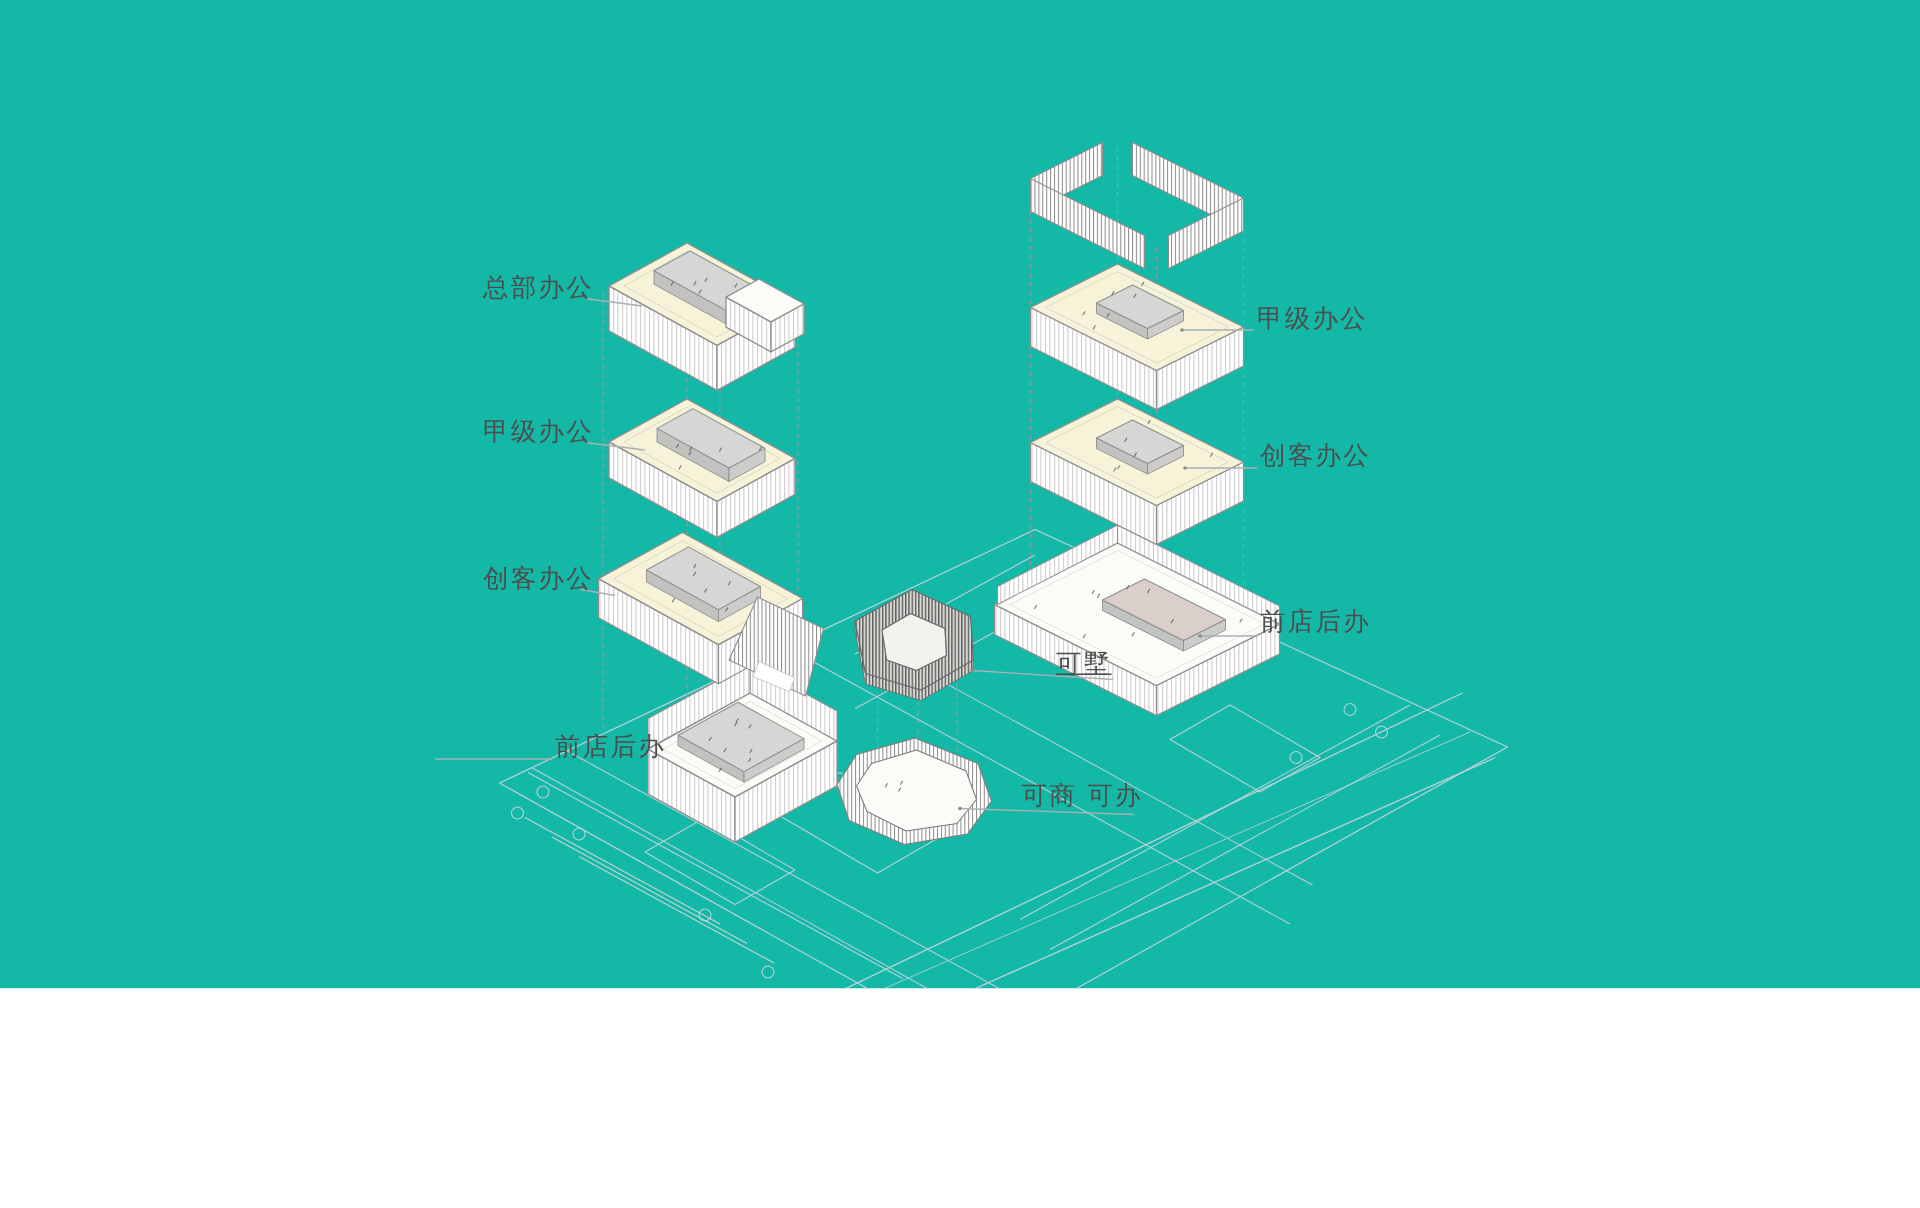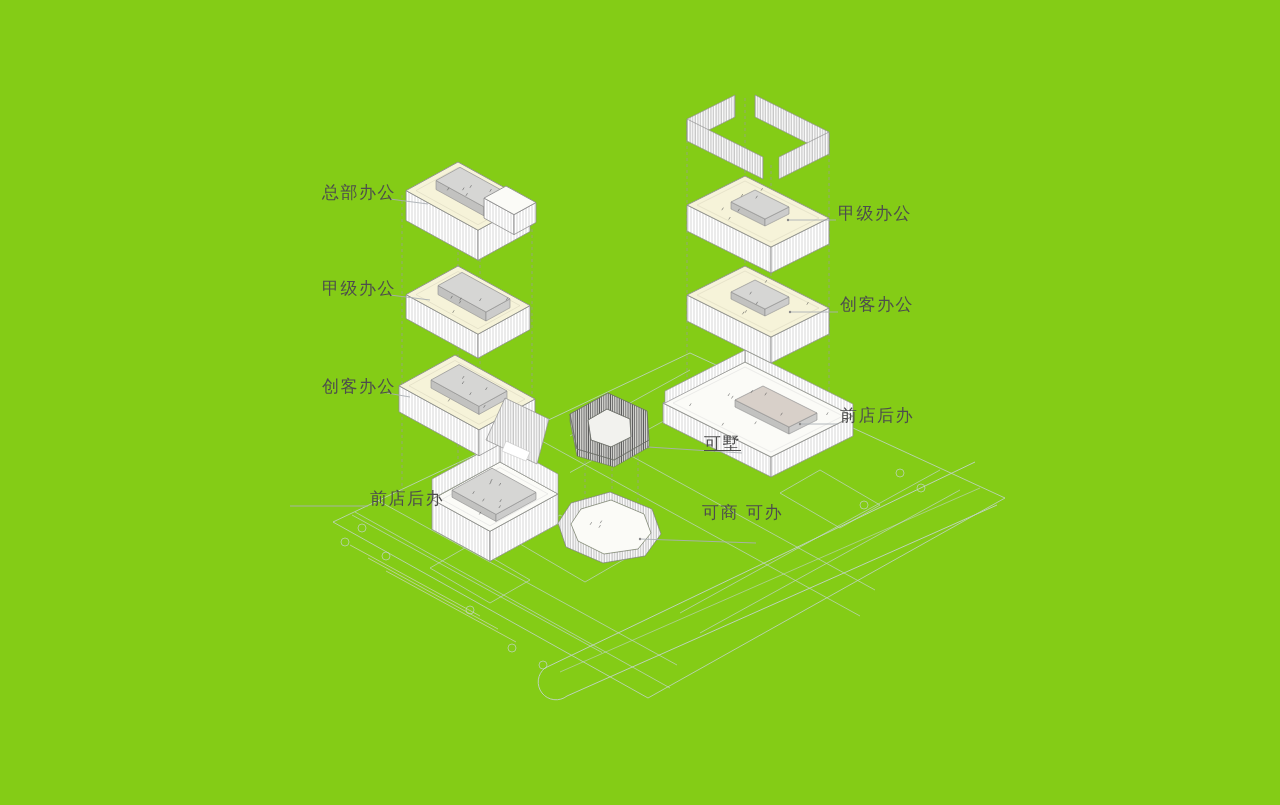--- a/index.html
+++ b/index.html
@@ -1,17 +1,17 @@
 <!DOCTYPE html>
 <html><head>
 <meta charset="utf-8">
 <style>
   html,body{margin:0;padding:0;background:#ffffff;}
   .canvas{
-    position:relative;width:1280px;height:805px;background:#84cc16;
+    position:relative;width:1280px;height:659px;background:#14b8a6;
     overflow:hidden;font-family:"DejaVu Sans",sans-serif;
   }
   #axon{position:absolute;left:0;top:0;}
   .lbl{
     position:absolute;font-size:17px;line-height:1.15;letter-spacing:1.5px;
     color:#4d4d4d;white-space:nowrap;font-family:"DejaVu Sans",sans-serif;
   }
 </style>
 </head>
 <body style="background: rgb(255, 255, 255);">
@@ -235,15 +235,15 @@
 
   <div>
     <div class="lbl" style="left: 322px; top: 183px; color: rgb(77, 77, 77);">总部办公</div>
     <div class="lbl" style="left: 322px; top: 279px; color: rgb(77, 77, 77);">甲级办公</div>
     <div class="lbl" style="left: 322px; top: 377px; color: rgb(77, 77, 77);">创客办公</div>
     <div class="lbl" style="left: 370px; top: 489px; color: rgb(77, 77, 77);">前店后办</div>
     <div class="lbl" style="left: 838px; top: 204px; color: rgb(77, 77, 77);">甲级办公</div>
     <div class="lbl" style="left: 840px; top: 295px; color: rgb(77, 77, 77);">创客办公</div>
     <div class="lbl" style="left: 840px; top: 406px; color: rgb(77, 77, 77);">前店后办</div>
     <div class="lbl" style="left: 704px; top: 434px; color: rgb(77, 77, 77); text-decoration: underline;">可墅</div>
-    <div class="lbl" style="left: 681px; top: 503px; color: rgb(77, 77, 77); margin-left: 21px;">可商 可办</div>
+    <div class="lbl" style="left: 681px; top: 522px; color: rgb(77, 77, 77);">可商 可办</div>
   </div>
 </div>
 
 </body></html>

